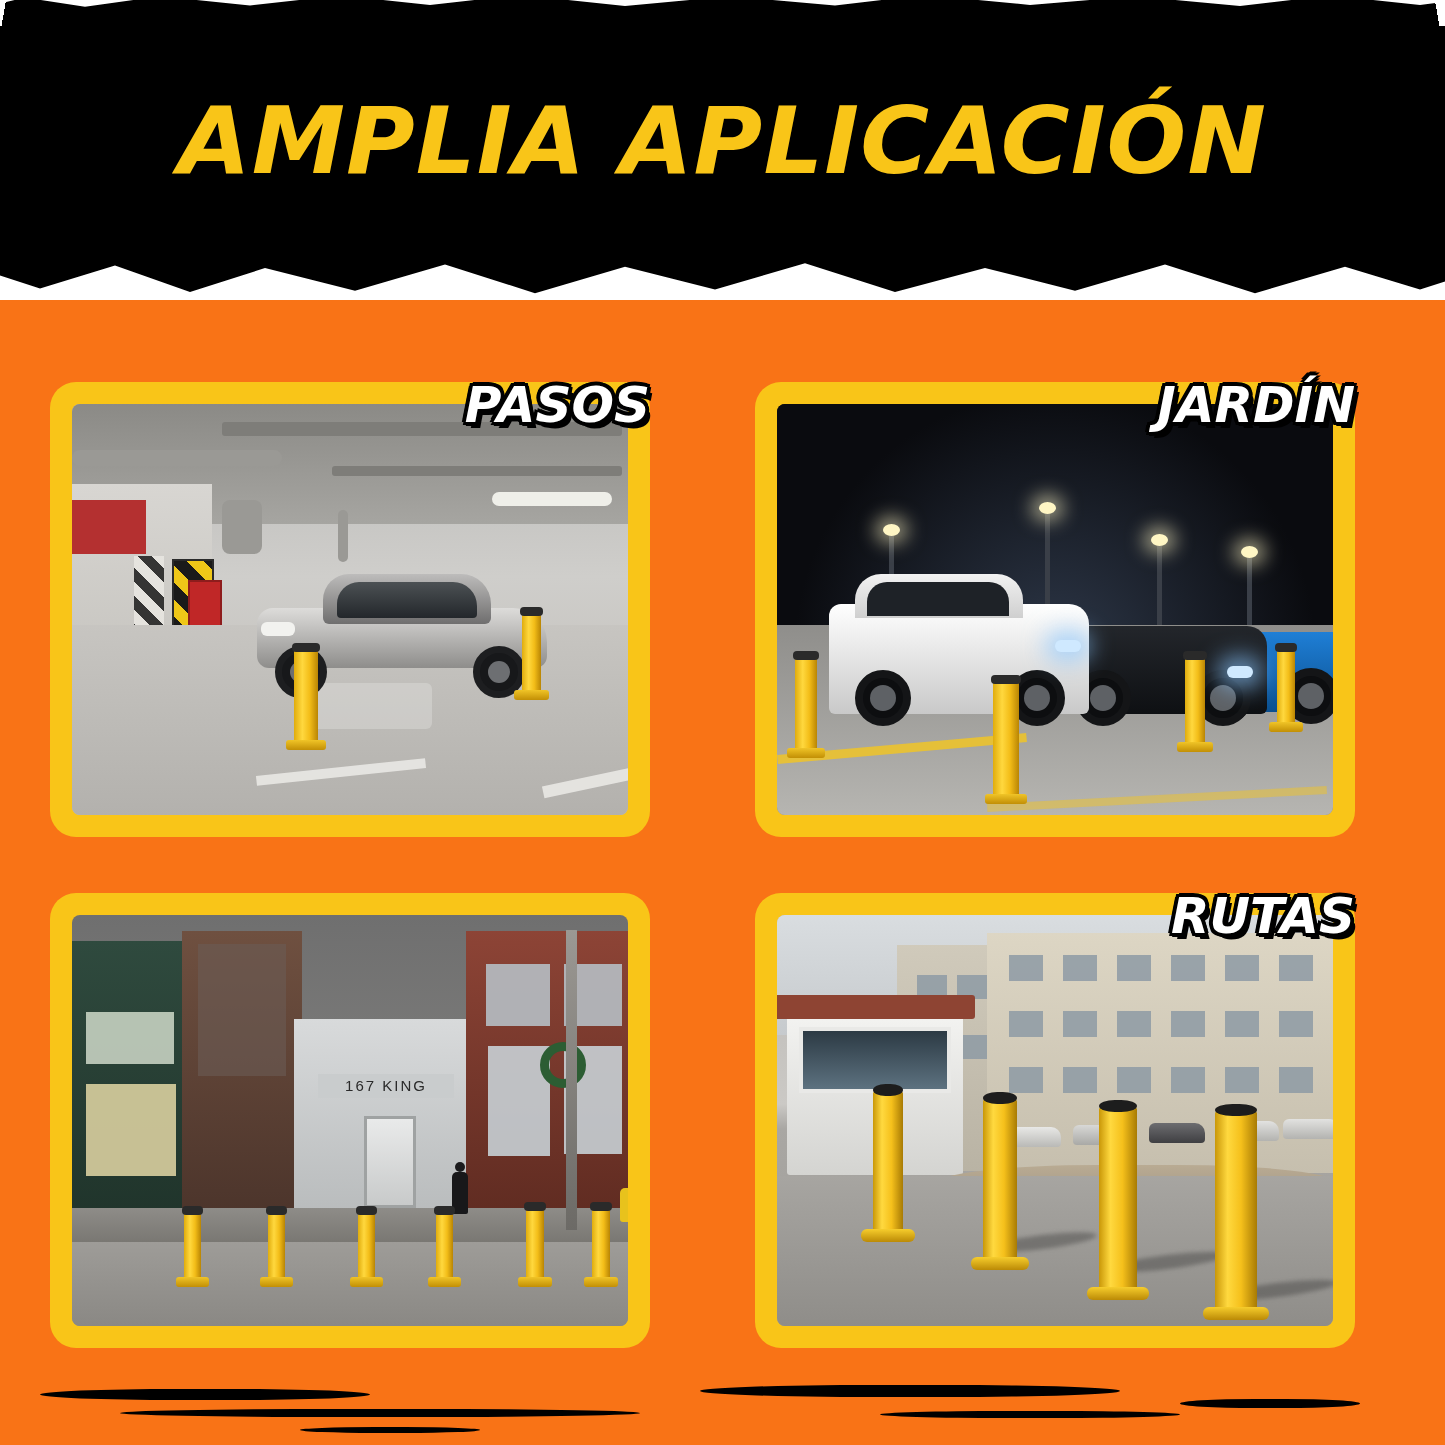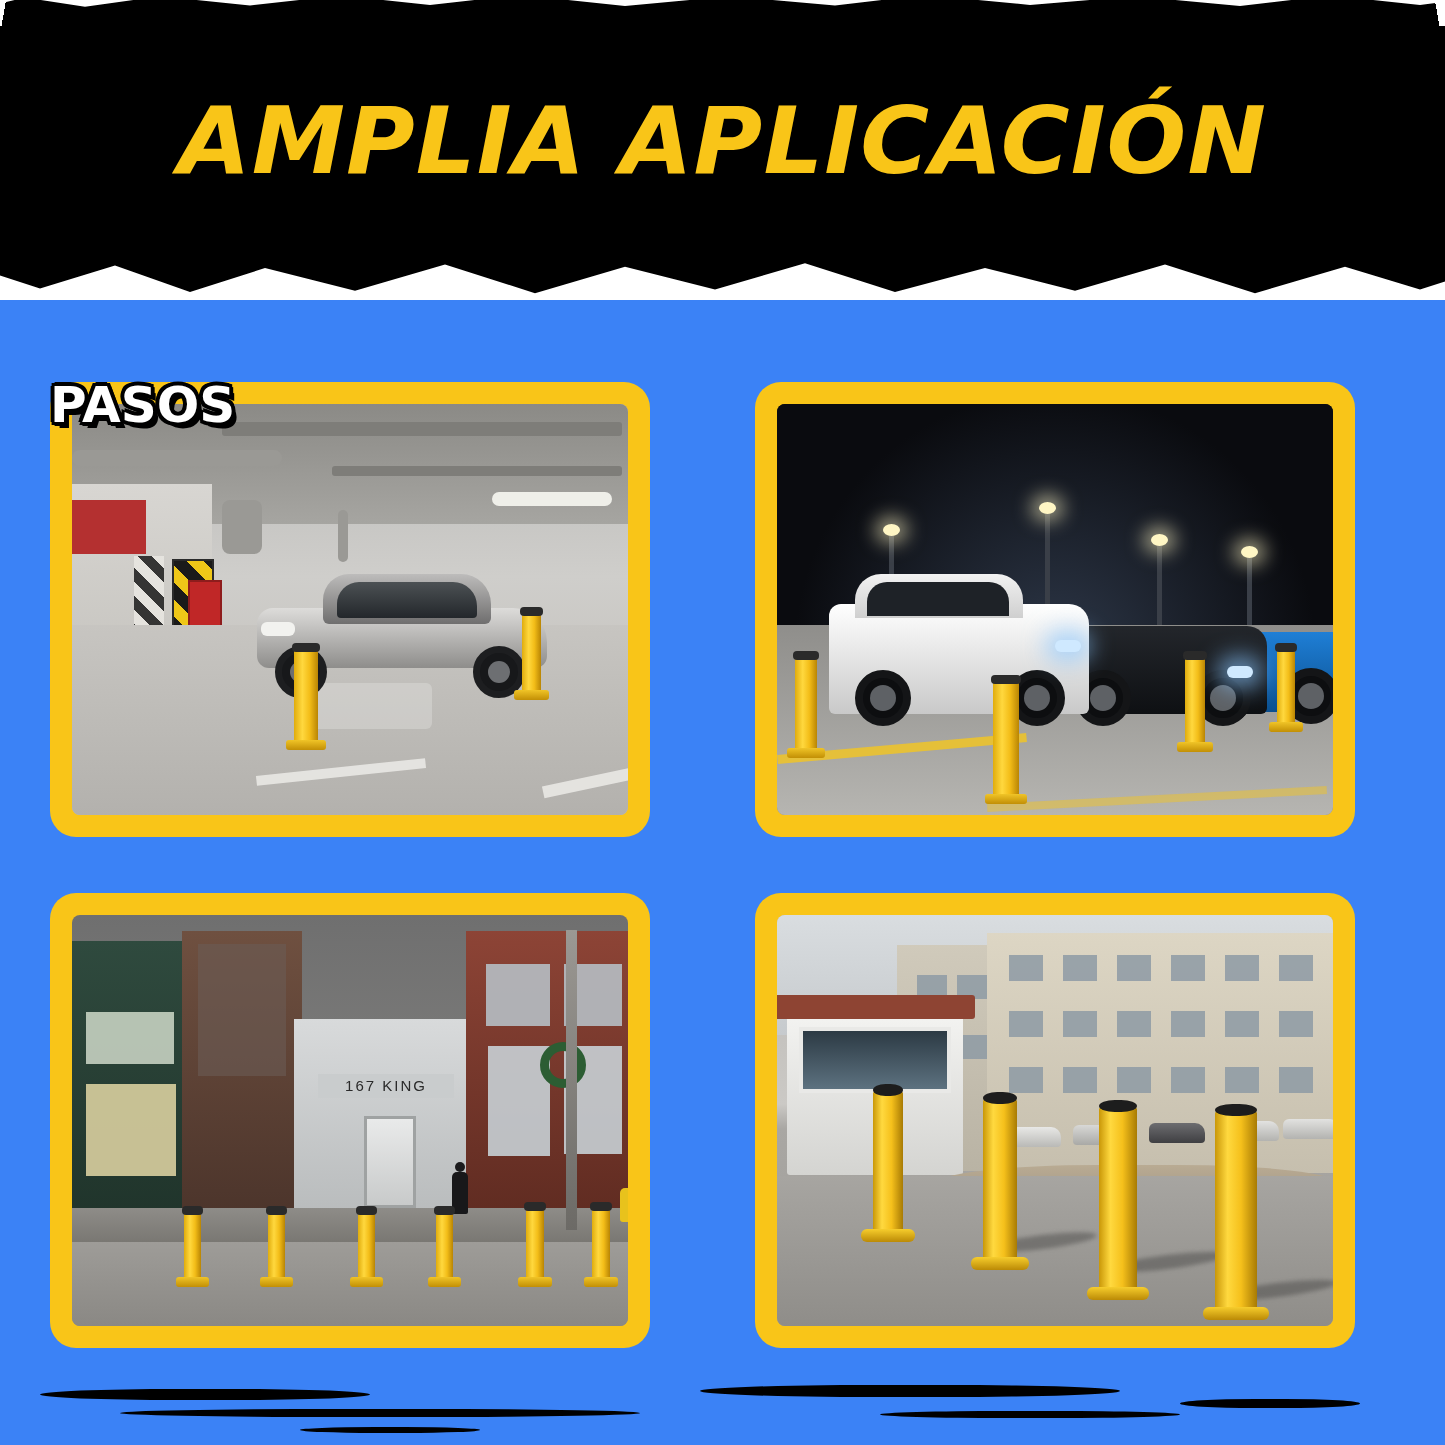--- a/index.html
+++ b/index.html
@@ -9,21 +9,21 @@
     height: 1445px;
     background: #ffffff;
     font-family: "Liberation Sans", sans-serif;
     overflow: hidden;
   }
 
   .page {
     position: relative;
     width: 1445px;
     height: 1445px;
-    background: #3b82f6;
+    background: #f97316;
   }
 
   
   .banner {
     position: absolute;
     left: 0; top: 0;
     width: 1445px;
     height: 300px;
     background: #000000;
     overflow: hidden;
@@ -116,25 +116,26 @@
     border-radius: 8px;
     overflow: hidden;
     background: #8a8a8a;
   }
 
   .card-label {
     position: absolute;
     top: -6px;
     left: 0;
     width: 600px;
-    text-align: left;
+    text-align: right;
     z-index: 6;
     font-family: "DejaVu Sans", sans-serif;
     font-size: 50px;
     font-weight: bold;
+    font-style: italic;
     color: #ffffff;
     letter-spacing: 0px;
     white-space: nowrap;
     text-shadow:
       -3px -3px 0 #000, 3px -3px 0 #000, -3px 3px 0 #000, 3px 3px 0 #000,
       0px -4px 0 #000, 0px 4px 0 #000, -4px 0px 0 #000, 4px 0px 0 #000,
       5px 6px 0 #000;
   }
 
   
@@ -423,20 +424,21 @@
         </div>
         <div class="bollard" style="left:408px;top:252px;width:20px;height:90px;">
           <div class="cap"></div>
             <div class="base"></div>
         </div>
         <div class="bollard" style="left:500px;top:244px;width:18px;height:78px;">
           <div class="cap"></div>
             <div class="base"></div>
         </div>
       </div>
+      <div class="card-label">JARDÍN</div>
     </div>
 
     <div class="card">
       <div class="photo p3">
         <div class="bldg b-green"></div>
         <div class="bldg b-brick"></div>
         <div class="bldg b-white"></div>
         <div class="bldg b-red"></div>
         <div class="win" style="left:14px;bottom:150px;width:90px;height:92px;background:#e4d8a6;"></div>
         <div class="win" style="left:14px;bottom:262px;width:88px;height:52px;background:#cfd9c9;"></div>
@@ -531,16 +533,17 @@
         </div>
         <div class="tall-bollard" style="left:322px;top:192px;width:38px;height:186px;">
           <div class="top"></div>
             <div class="flange"></div>
         </div>
         <div class="tall-bollard" style="left:438px;top:196px;width:42px;height:202px;">
           <div class="top"></div>
             <div class="flange"></div>
         </div>
       </div>
+      <div class="card-label">RUTAS</div>
     </div>
 
   </div>
 </div>
 
 </body></html>

